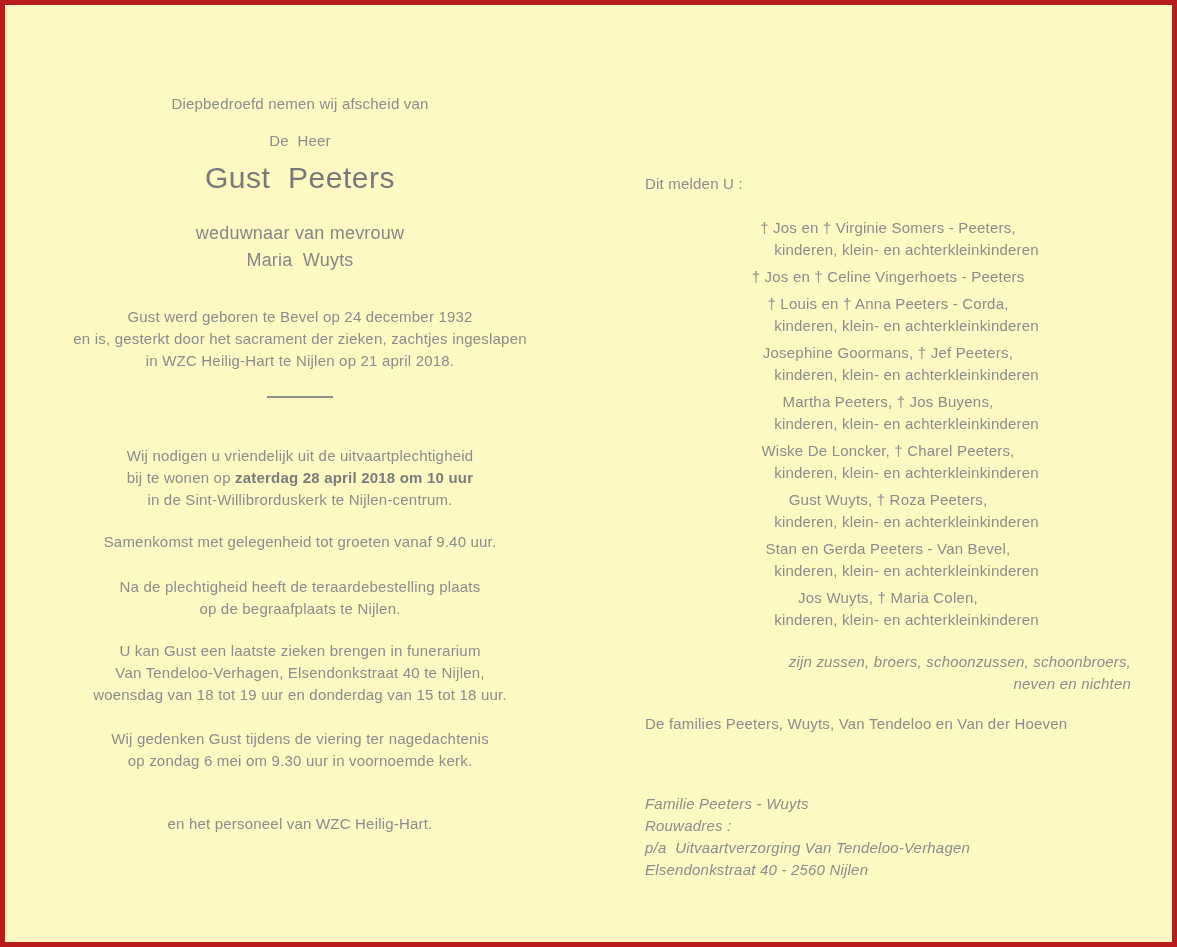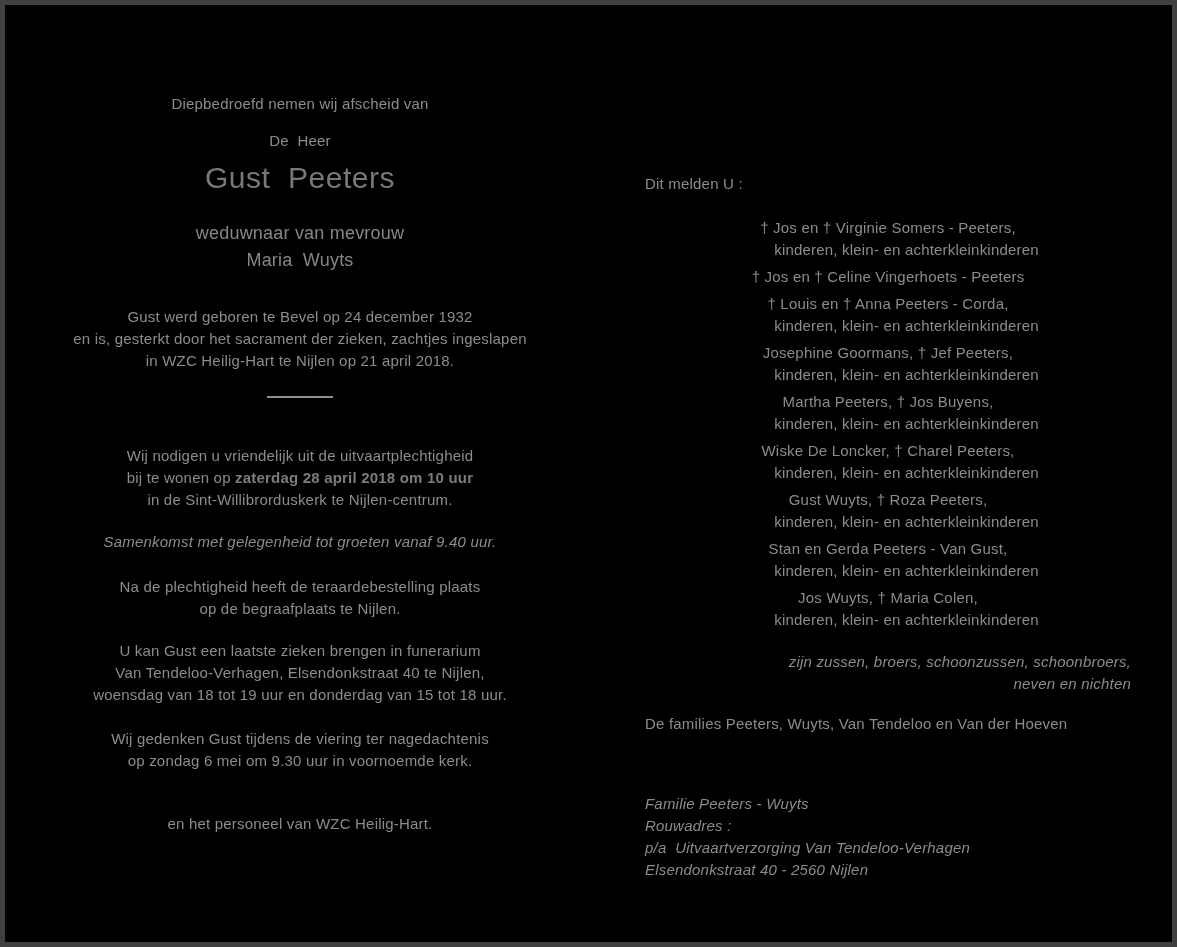--- a/index.html
+++ b/index.html
@@ -6,22 +6,22 @@
     margin: 0;
     padding: 0;
     background: #ffffff;
     font-family: "Liberation Sans", "DejaVu Sans", sans-serif;
   }
   .frame {
     position: relative;
     width: 1177px;
     height: 947px;
     box-sizing: border-box;
-    border: 5px solid #404040;
-    background: #000000;
+    border: 5px solid #b91c1c;
+    background: #fef9c3;
     overflow: hidden;
   }
   
   .left-col {
     position: absolute;
     left: 62px;
     top: 0;
     width: 466px;
     text-align: center;
     color: #8c8c8c;
@@ -49,21 +49,21 @@
   }
   .birth      { margin-top: 32px; }
   .separator {
     margin: 24px auto 0 auto;
     width: 66px;
     height: 0;
     border-top: 2px solid #8f8f8f;
   }
   .invite     { margin-top: 47px; }
   .invite b, .bold-date { font-weight: bold; color: #7c7c7c; }
-  .gathering  { margin-top: 20px; font-style: italic; }
+  .gathering  { margin-top: 20px; }
   .burial     { margin-top: 23px; }
   .funerarium { margin-top: 20px; }
   .memorial   { margin-top: 22px; }
   .thanks     { margin-top: 41px; }
   
   .right-col {
     position: absolute;
     left: 640px;
     top: 0;
     width: 486px;
@@ -165,21 +165,21 @@
       </div>
       <div class="family-entry">
         <div>Wiske De Loncker, † Charel Peeters,</div>
         <div class="family-sub">kinderen, klein- en achterkleinkinderen</div>
       </div>
       <div class="family-entry">
         <div>Gust Wuyts, † Roza Peeters,</div>
         <div class="family-sub">kinderen, klein- en achterkleinkinderen</div>
       </div>
       <div class="family-entry">
-        <div>Stan en Gerda Peeters - Van Gust,</div>
+        <div>Stan en Gerda Peeters - Van Bevel,</div>
         <div class="family-sub">kinderen, klein- en achterkleinkinderen</div>
       </div>
       <div class="family-entry">
         <div>Jos Wuyts, † Maria Colen,</div>
         <div class="family-sub">kinderen, klein- en achterkleinkinderen</div>
       </div>
     </div>
 
     <div class="relatives-note">
       <div>zijn zussen, broers, schoonzussen, schoonbroers,</div>

